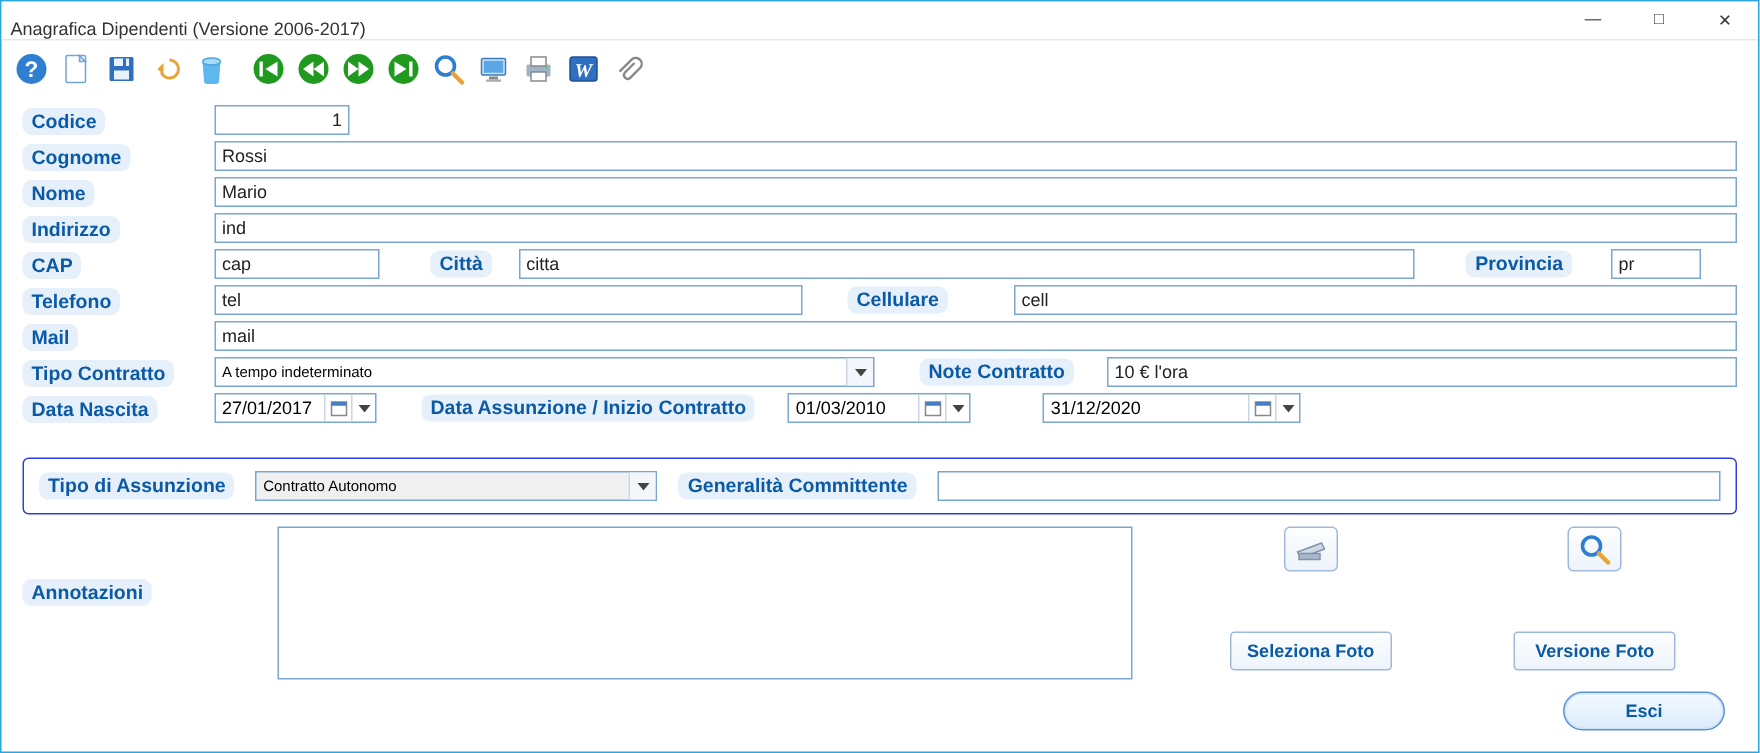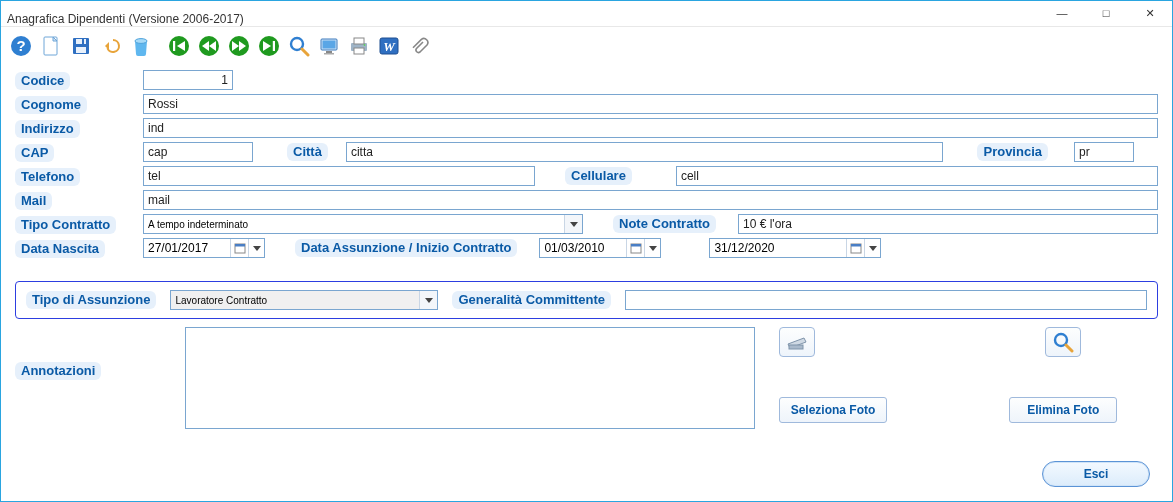--- a/index.html
+++ b/index.html
@@ -275,20 +275,24 @@
   <div class="row">
     <div class="lbl-col"><span class="fld-label">Codice</span></div>
     <input class="txt rt" style="width: 90px;" value="1">
   </div>
 
   <div class="row">
     <div class="lbl-col"><span class="fld-label">Cognome</span></div>
     <input class="txt" style="flex: 1 1 0%;" value="Rossi">
   </div>
 
+  <div class="row">
+    <div class="lbl-col"><span class="fld-label">Nome</span></div>
+    <input class="txt" style="flex: 1 1 0%;" value="Mario">
+  </div>
 
   <div class="row">
     <div class="lbl-col"><span class="fld-label">Indirizzo</span></div>
     <input class="txt" style="flex: 1 1 0%;" value="ind">
   </div>
 
   <div class="row">
     <div class="lbl-col"><span class="fld-label">CAP</span></div>
     <input class="txt" style="width: 110px;" value="cap">
     <div style="width:26px"></div>
@@ -325,21 +329,21 @@
         </div>
     </div>
     <div style="width:22px"></div>
     <span class="fld-label">Note Contratto</span>
     <div style="width:14px"></div>
     <input class="txt" style="flex: 1 1 0%;" value="10 € l'ora">
   </div>
 
   <div class="row">
     <div class="lbl-col"><span class="fld-label">Data Nascita</span></div>
-    <div class="datebox" style="width:122px">
+    <div class="datebox" style="width:108px">
       <div class="dval">27/01/2017</div>
       <div class="dcal">
           <svg viewBox="0 0 12 12">
             <rect x="1" y="2" width="10" height="9" fill="#fff" stroke="#888"></rect>
             <rect x="1" y="2" width="10" height="2.5" fill="#4a7ec4"></rect>
           </svg>
         </div>
       <div class="dbtn">
           <div class="chev"></div>
         </div>
@@ -371,57 +375,57 @@
         </div>
       <div class="dbtn">
           <div class="chev"></div>
         </div>
     </div>
   </div>
 
   <div class="group-box">
     <span class="fld-label">Tipo di Assunzione</span>
     <div class="combo grey" style="width:268px">
-      <div class="cval">Lavoratore Contratto</div>
+      <div class="cval">Contratto Autonomo</div>
       <div class="cbtn">
           <div class="chev"></div>
         </div>
     </div>
     <span class="fld-label">Generalità Committente</span>
     <input class="txt" style="flex: 1 1 0%;" value="">
   </div>
 
   <div class="row" style="align-items:flex-start; margin-top:8px;">
     <div class="lbl-col" style="padding-top:36px;"><span class="fld-label">Annotazioni</span></div>
     <div style="width:38px;flex:none"></div>
     <textarea class="annot-area" style="width: 570px; flex: 0 0 auto;"></textarea>
 
     <div style="flex:1; display:flex; gap:0; padding-left:20px;">
-      <div style="flex:1; display:flex; flex-direction:column; align-items:flex-start;">
+      <div style="flex:1; display:flex; flex-direction:column; align-items:center;">
         <div class="small-foto-btn">
           <svg width="22" height="20" viewBox="0 0 22 20">
               <path d="M2 12 L18 6 L20 10 L4 16 Z" fill="#cfd9e4" stroke="#7f94aa"></path>
               <rect x="3" y="13" width="14" height="4" fill="#a9b9cb" stroke="#7f94aa"></rect>
             </svg>
         </div>
         <div style="height:40px"></div>
         <div class="foto-btn">
             <span>Seleziona Foto</span>
           </div>
       </div>
       <div style="flex:1; display:flex; flex-direction:column; align-items:center;">
         <div class="small-foto-btn">
           <svg width="22" height="22" viewBox="0 0 22 22">
               <circle cx="9" cy="9" r="6" fill="none" stroke="#2f7fd1" stroke-width="2.4"></circle>
               <line x1="14" y1="14" x2="20" y2="20" stroke="#e8a43a" stroke-width="3" stroke-linecap="round"></line>
             </svg>
         </div>
         <div style="height:40px"></div>
         <div class="foto-btn">
-            <span>Elimina Foto</span>
+            <span>Versione Foto</span>
           </div>
       </div>
     </div>
   </div>
 
 </div>
 
 <div style="position:absolute; right:22px; bottom:14px;">
   <div class="esci-btn">
       <span>Esci</span>

